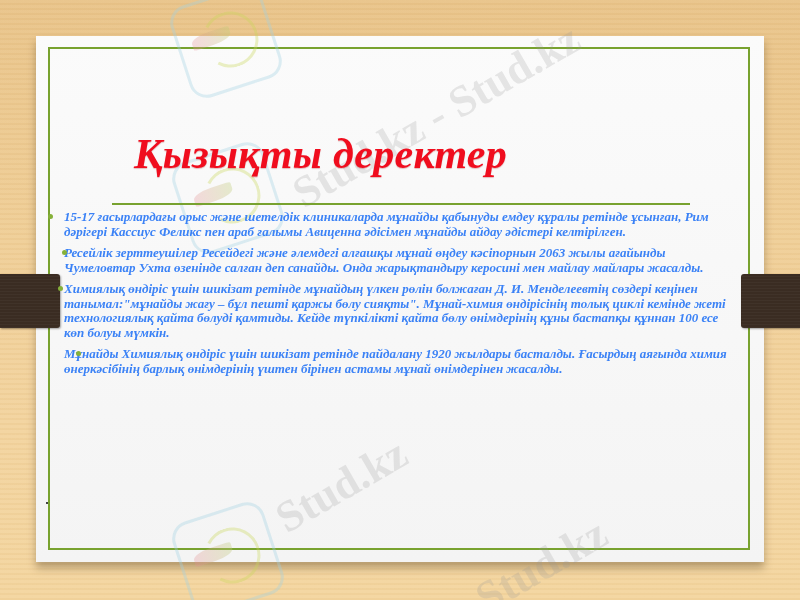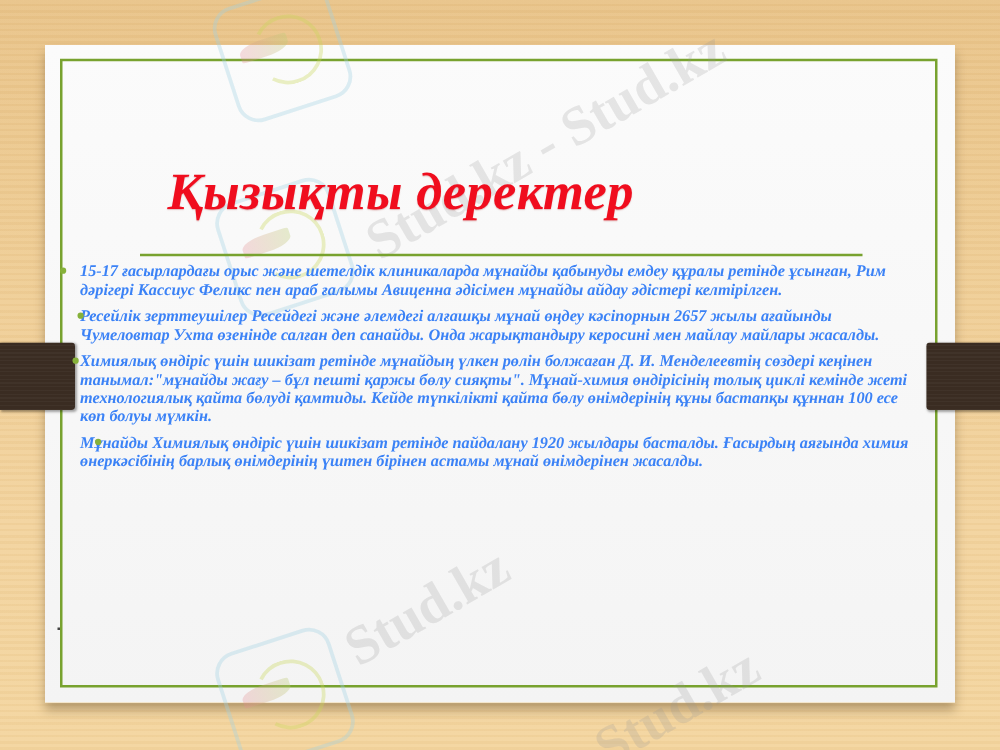--- a/index.html
+++ b/index.html
@@ -90,21 +90,21 @@
 <div class="title">Қызықты деректер</div>
 <div class="title-rule"></div>
 
 <div class="content">
   <div class="item">
     <span class="bullet" style="left:-8px;"></span>
     <span>15-17 ғасырлардағы орыс және шетелдік клиникаларда мұнайды қабынуды емдеу құралы ретінде ұсынған, Рим дәрігері Кассиус Феликс пен араб ғалымы Авиценна әдісімен мұнайды айдау әдістері келтірілген.</span>
   </div>
   <div class="item">
     <span class="bullet" style="left:6px;"></span>
-    <span>Ресейлік зерттеушілер Ресейдегі және әлемдегі алғашқы мұнай өңдеу кәсіпорнын 2657 жылы ағайынды Чумеловтар Ухта өзенінде салған деп санайды. Онда жарықтандыру керосині мен майлау майлары жасалды.</span>
+    <span>Ресейлік зерттеушілер Ресейдегі және әлемдегі алғашқы мұнай өңдеу кәсіпорнын 2063 жылы ағайынды Чумеловтар Ухта өзенінде салған деп санайды. Онда жарықтандыру керосині мен майлау майлары жасалды.</span>
   </div>
   <div class="item">
     <span class="bullet" style="left:2px;"></span>
     <span>Химиялық өндіріс үшін шикізат ретінде мұнайдың үлкен рөлін болжаған Д. И. Менделеевтің сөздері кеңінен танымал:"мұнайды жағу – бұл пешті қаржы бөлу сияқты". Мұнай-химия өндірісінің толық циклі кемінде жеті технологиялық қайта бөлуді қамтиды. Кейде түпкілікті қайта бөлу өнімдерінің құны бастапқы құннан 100 есе көп болуы мүмкін.</span>
   </div>
   <div class="item">
     <span class="bullet" style="left:20px;"></span>
     <span>Мұнайды Химиялық өндіріс үшін шикізат ретінде пайдалану 1920 жылдары басталды. Ғасырдың аяғында химия өнеркәсібінің барлық өнімдерінің үштен бірінен астамы мұнай өнімдерінен жасалды.</span>
   </div>
 </div>

